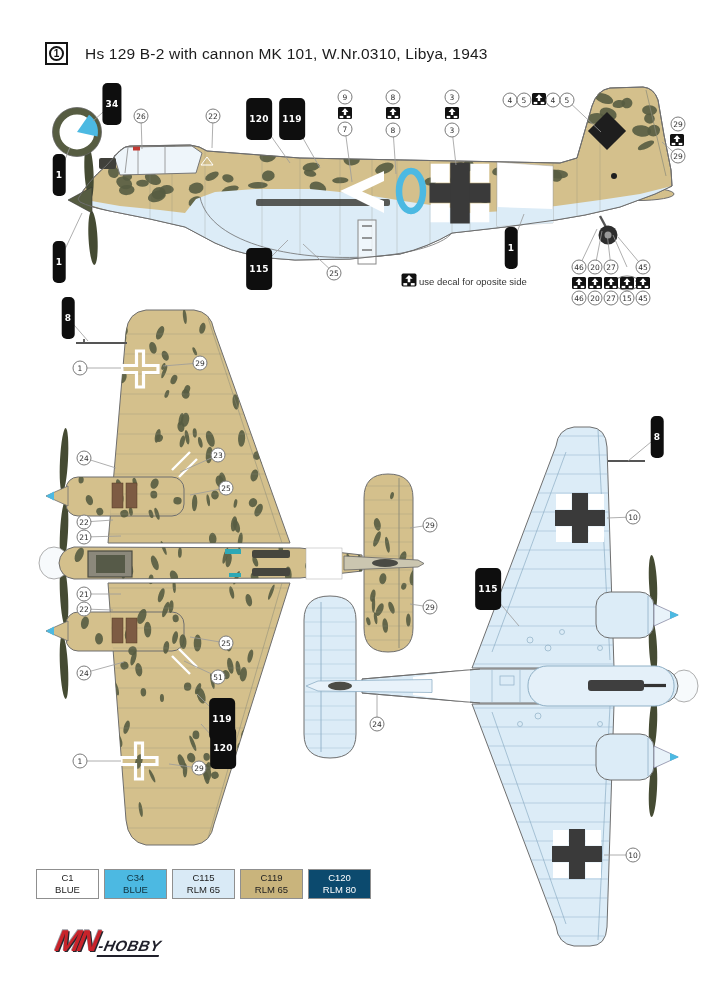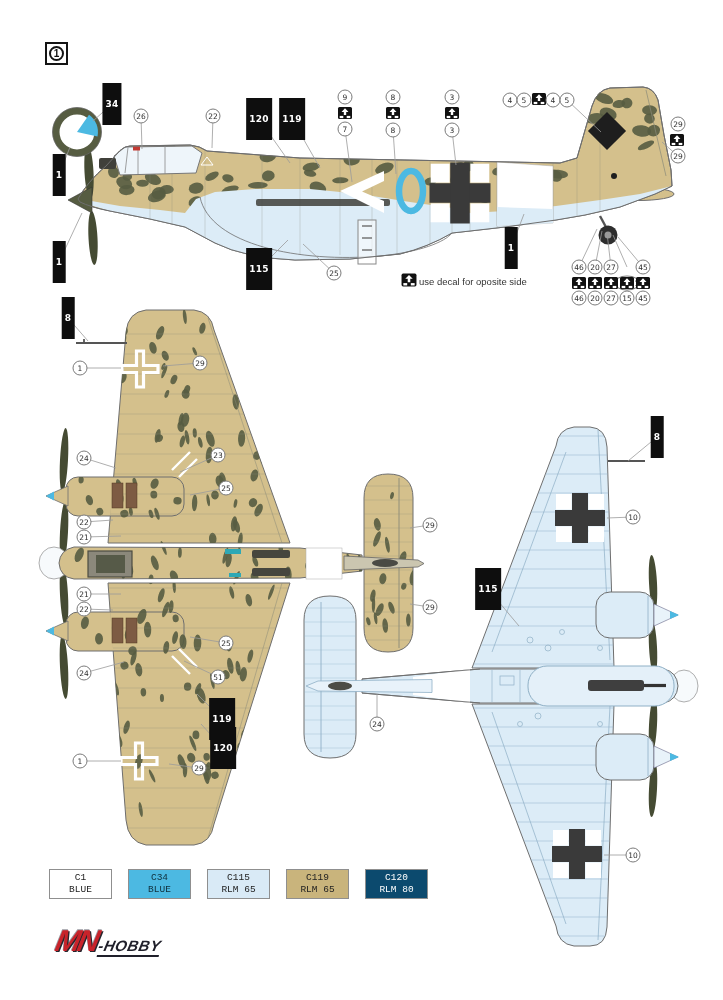--- a/index.html
+++ b/index.html
@@ -2,28 +2,28 @@
 <html style="--rlm79: #d4c08c; --rlm80: #565c41; --rlm65: #dcecf7; --c34: #4cb9e2; --white: #ffffff; --cross: #3a3a3a; --outline: #6e6e6e; --panel: #8a8a78; --panel_blue: #8fb0c6; --prop: #454b33; --leader: #9a9a9a;"><head>
 <meta charset="utf-8">
 <style>
   html,body{margin:0;padding:0;background:#ffffff;}
   body{font-family:"Liberation Sans",sans-serif;}
   #sheet{position:relative;width:723px;height:1000px;background:#fff;overflow:hidden;}
   #artwork,#leader-svg{position:absolute;left:0;top:0;width:723px;height:1000px;}
   #callouts{position:absolute;left:0;top:0;width:723px;height:1000px;pointer-events:none;}
   .callout{position:absolute;transform:translate(-50%,-50%);display:flex;align-items:center;justify-content:center;box-sizing:border-box;font-family:"DejaVu Sans","Liberation Sans",sans-serif;}
   .callout.circle{width:15px;height:15px;border:1px solid #7b7b7b;border-radius:50%;background:#fff;font-size:7.5px;color:#2e2e2e;}
-  .callout.box{background:#0e0e0e;color:#fff;font-weight:bold;font-size:9px;padding:16px 3px;letter-spacing:.3px;border-radius:0;}
+  .callout.box{background:#0e0e0e;color:#fff;font-weight:bold;font-size:9px;padding:16px 3px;letter-spacing:.3px;border-radius:5px;}
   .callout.decal{width:15px;height:13px;}
   #title-row{position:absolute;left:45px;top:42px;display:flex;align-items:center;gap:17px;}
   .badge{width:23px;height:23px;border:2.4px solid #141414;display:flex;align-items:center;justify-content:center;box-sizing:border-box;background:#fff;}
   .badge-inner{width:15px;height:15px;border:2.8px solid #141414;border-radius:50%;display:flex;align-items:center;justify-content:center;font-weight:bold;font-size:10px;color:#111;box-sizing:border-box;}
   #page-title{font-size:15.5px;color:#1c1c1c;letter-spacing:.2px;}
   #note{position:absolute;left:401px;top:273px;display:flex;align-items:center;gap:2px;font-size:9.5px;color:#333;}
-  #legend{position:absolute;left:49px;top:869px;display:flex;gap:16px;font-family:Liberation Mono, monospace;}
+  #legend{position:absolute;left:36px;top:869px;display:flex;gap:5px;}
   .swatch{width:63px;height:30px;border:1px solid #8f8f8f;box-sizing:border-box;display:flex;flex-direction:column;align-items:center;justify-content:center;font-size:9.5px;line-height:1.25;text-align:center;}
   #logo{position:absolute;left:56px;top:924px;transform:skewX(-12deg);white-space:nowrap;}
   #logo .mn{font-style:italic;font-weight:bold;font-size:30px;color:#c8232a;letter-spacing:-3px;text-shadow:1.3px 1.3px 0 #26262e,-0.7px -0.7px 0 #9a9aa2;}
   #logo .hobby{font-style:italic;font-weight:bold;font-size:15px;color:#20202b;letter-spacing:.5px;border-bottom:2.5px solid #20202b;padding-bottom:1px;margin-left:3px;}
 </style>
 </head>
 <body>
 
 <div id="sheet">
 
@@ -575,20 +575,21 @@
       <line x1="633" y1="517" x2="607" y2="518" stroke="var(--leader)" stroke-width="0.8"></line>
       <line x1="488" y1="589" x2="519" y2="626" stroke="var(--leader)" stroke-width="0.8"></line>
       <line x1="377" y1="724" x2="377" y2="694" stroke="var(--leader)" stroke-width="0.8"></line>
       <line x1="633" y1="855" x2="604" y2="855" stroke="var(--leader)" stroke-width="0.8"></line>
     </svg>
 
   <div id="title-row">
     <div class="badge">
       <div class="badge-inner">1</div>
     </div>
+    <div id="page-title">Hs 129 B-2 with cannon MK 101, W.Nr.0310, Libya, 1943</div>
   </div>
 
   <div id="note">
     <span id="note-icon"><svg width="16" height="14" viewBox="0 0 15 13">
           <rect x="0.5" y="0.5" width="14" height="12" rx="1.5" fill="#111"></rect>
           <polygon points="7.5,1.8 11,5.4 8.7,5.4 8.7,8.6 6.3,8.6 6.3,5.4 4,5.4" fill="#fff"></polygon>
           <rect x="2.2" y="9.4" width="3.6" height="2.2" fill="#fff"></rect>
           <rect x="9.2" y="9.4" width="3.6" height="2.2" fill="#fff"></rect>
         </svg></span>
     <span>use decal for oposite side</span>

